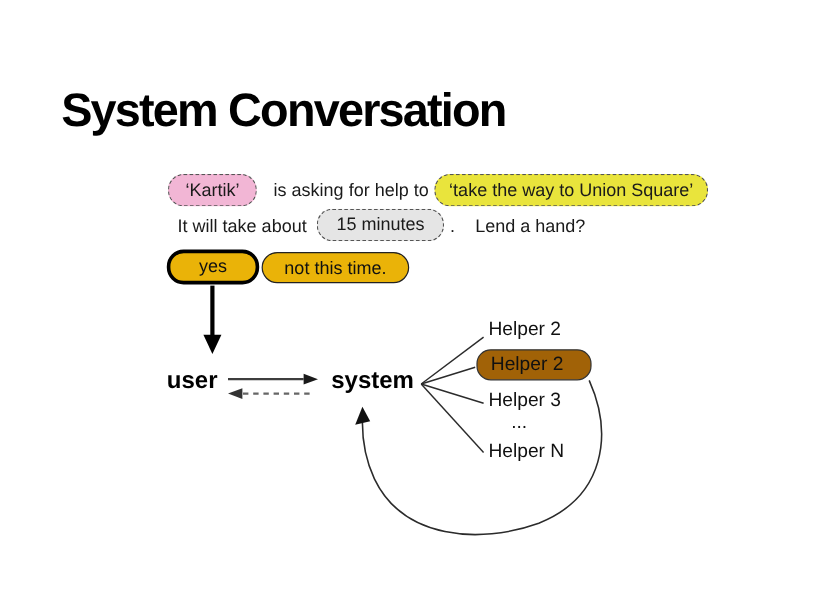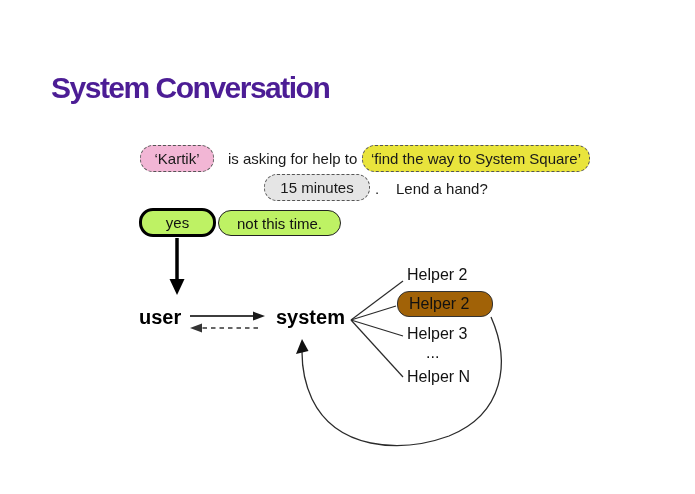--- a/index.html
+++ b/index.html
@@ -1,35 +1,35 @@
 <!DOCTYPE html>
 <html><head>
 <meta charset="utf-8">
 <style>
   html,body { margin:0; padding:0; background:#fff; }
   .canvas {
     position:relative; width:695px; height:494px; background:#ffffff;
     font-family:"Liberation Sans", sans-serif; color:#111; overflow:hidden;
   }
   .title {
-    position:absolute; left:51px; top:73px; font-size:30px; font-weight:700;
-    letter-spacing:-1.5px; color:#4c1d95; line-height:1;
+    position:absolute; left:51px; top:73px; font-size:39px; font-weight:700;
+    letter-spacing:-1.5px; color:#000000; line-height:1;
   }
   .t { position:absolute; font-size:15px; color:#1a1a1a; white-space:nowrap; }
   .chip {
     position:absolute; height:27px; box-sizing:border-box;
     border:1.6px dashed #555; border-radius:13px;
     display:flex; align-items:center; justify-content:center;
     font-size:15px; color:#1a1a1a; white-space:nowrap;
   }
   .chip-pink   { background:#f2b6d5; }
   .chip-yellow { background:#e9e43c; }
   .chip-blue   { background:#e5e5e5; }
   .btn {
-    position:absolute; box-sizing:border-box; background:#bef264;
+    position:absolute; box-sizing:border-box; background:#eab308;
     border:1.5px solid #222; border-radius:14px;
     display:flex; align-items:center; justify-content:center;
     font-size:15px; color:#111; white-space:nowrap; cursor:pointer;
   }
   .btn-primary { border-width:3px; border-color:#000; }
   .actor {
     position:absolute; font-size:20px; font-weight:700; color:#000;
     white-space:nowrap;
   }
   .helper { position:absolute; font-size:16px; color:#111; white-space:nowrap; }
@@ -43,22 +43,23 @@
 </style>
 </head>
 <body>
 
 <div class="canvas">
 
   <div class="title">System Conversation</div>
 
   <div class="chip chip-pink" style="left:140px; top:145px; width:74px;">‘Kartik’</div>
   <div class="t" style="left:228px; top:150px;">is asking for help to</div>
-  <div class="chip chip-yellow" style="left:362px; top:145px; width:228px;">‘find the way to System Square’</div>
+  <div class="chip chip-yellow" style="left:362px; top:145px; width:228px;">‘take the way to Union Square’</div>
 
+  <div class="t" style="left:148px; top:180px;">It will take about</div>
   <div class="chip chip-blue" style="left:264px; top:174px; width:106px;">15 minutes</div>
   <div class="t" style="left:375px; top:180px;">.</div>
   <div class="t" style="left:396px; top:180px;text-align:right;">Lend a hand?</div>
 
   <div class="btn btn-primary" style="left:139px; top:208px; width:77px; height:29px;">yes</div>
   <div class="btn" style="left:218px; top:210px; width:123px; height:26px;">not this time.</div>
 
   <svg class="overlay" width="695" height="494" viewBox="0 0 695 494">
 
     <g>

